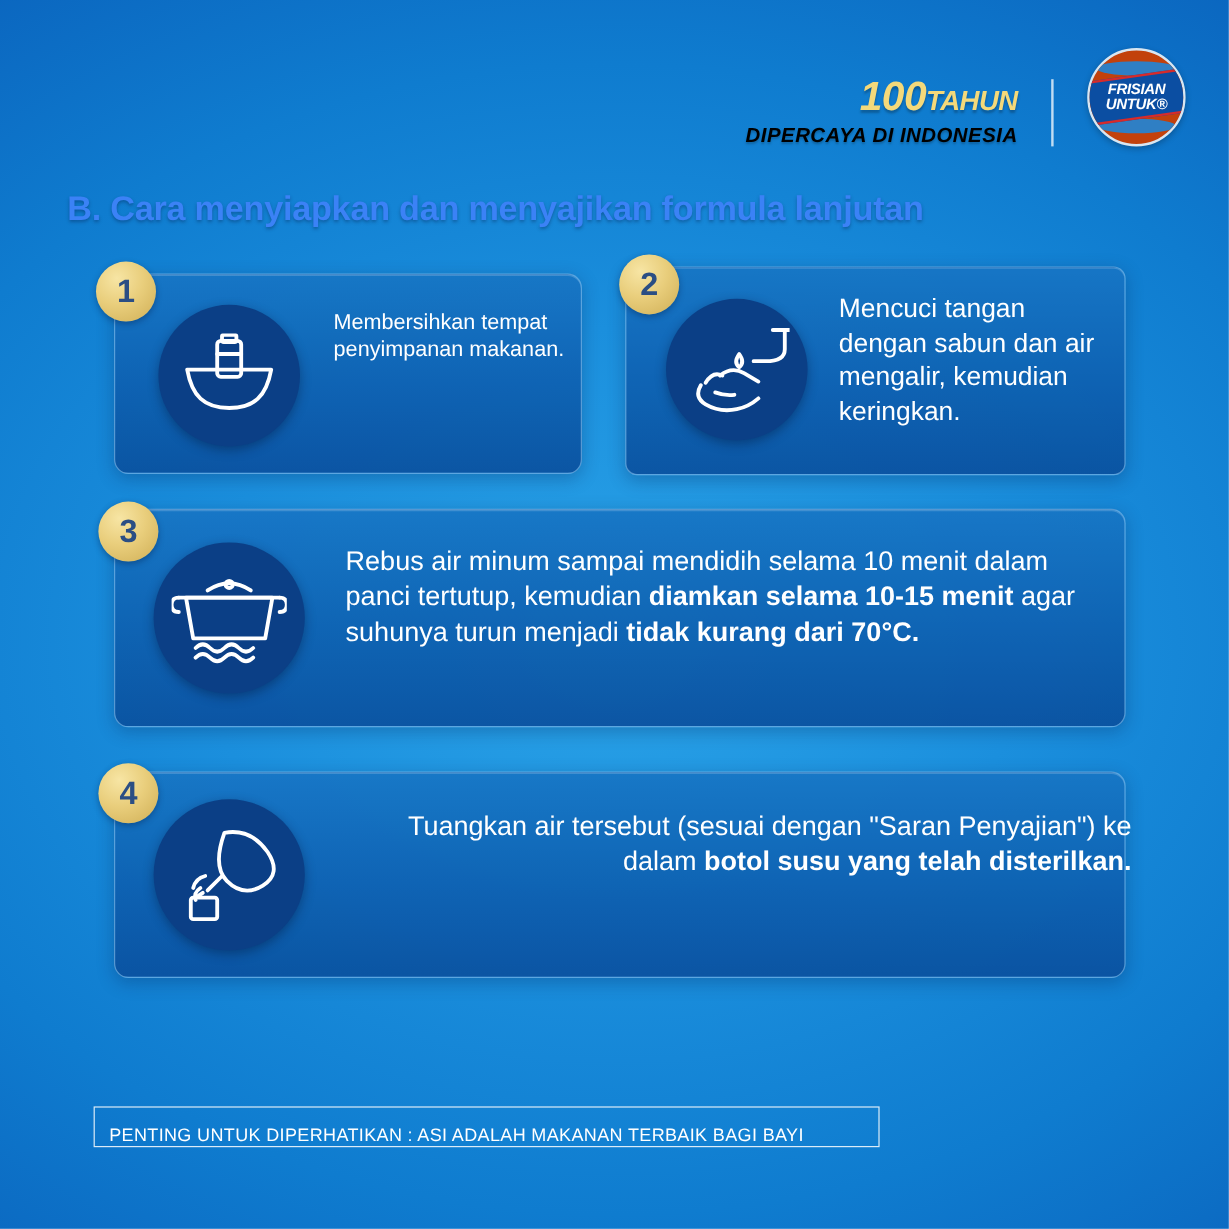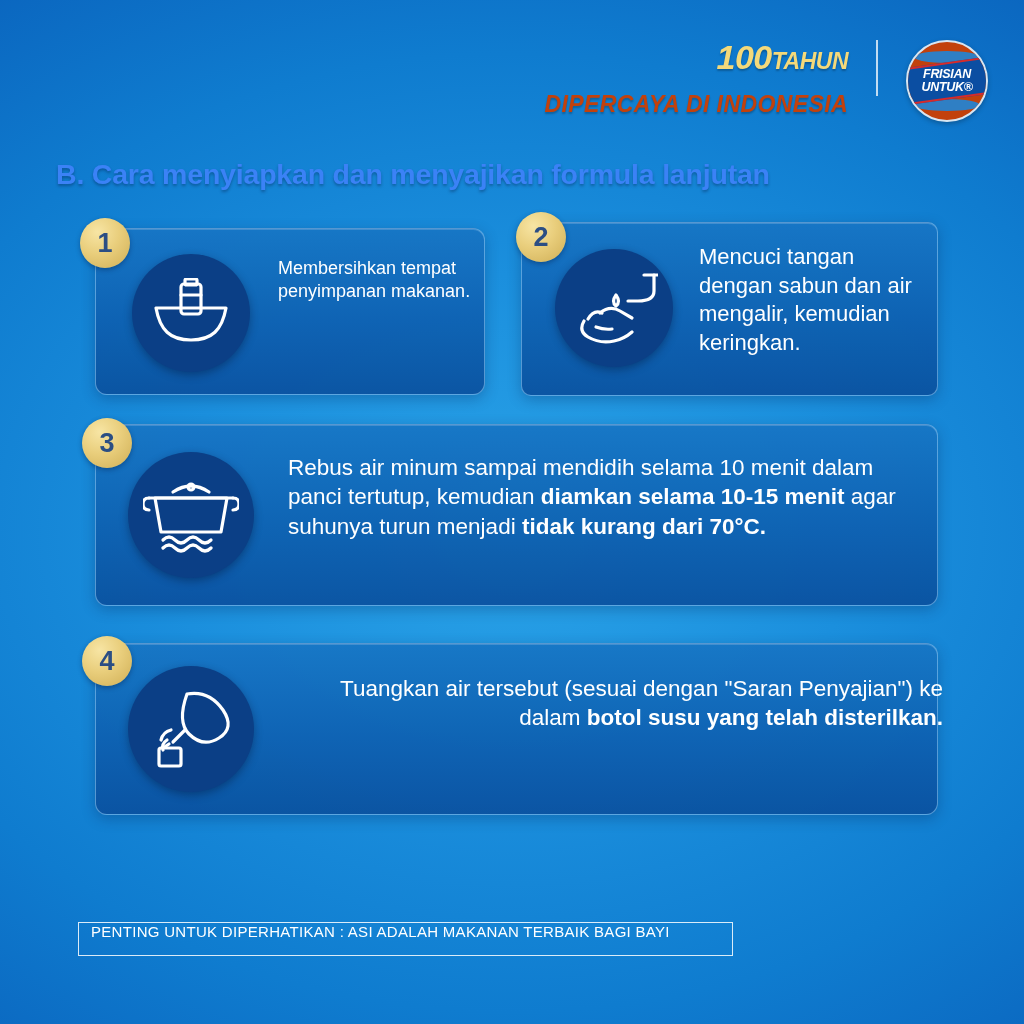--- a/index.html
+++ b/index.html
@@ -14,45 +14,45 @@
     overflow: hidden;
     position: relative;
   }
 
   
   .header {
     position: absolute;
     top: 40px;
     right: 36px;
     display: flex;
-    align-items: flex-start;
+    align-items: flex-end;
     gap: 28px;
   }
   .anniv {
     text-align: right;
     line-height: 1.05;
   }
   .anniv-line1 {
     font-size: 34px;
     font-weight: bold;
     font-style: italic;
     color: #f4d97a;
     letter-spacing: -0.5px;
     text-shadow: 0 2px 2px rgba(0,0,0,0.25);
   }
   .anniv-line1 .small {
     font-size: 23px;
   }
   .anniv-line2 {
-    font-size: 23px;
+    font-size: 17px;
     font-weight: bold;
     font-style: italic;
-    color: #c2410c;
+    color: #000000;
     letter-spacing: 0.4px;
-    margin-top: 16px;
+    margin-top: 4px;
     text-shadow: 0 2px 2px rgba(0,0,0,0.25);
   }
   .divider-v {
     width: 2px;
     height: 56px;
     background: rgba(255,255,255,0.75);
   }
   .logo {
     width: 78px;
     height: 78px;
@@ -174,21 +174,21 @@
 
   
   .footer {
     position: absolute;
     left: 78px;
     top: 922px;
     width: 655px;
     height: 34px;
     border: 1.5px solid rgba(255,255,255,0.85);
     display: flex;
-    align-items: flex-start;
+    align-items: flex-end;
     padding-left: 12px;
     box-sizing: border-box;
   }
   .footer-text {
     color: #ffffff;
     font-size: 15px;
     letter-spacing: 0.3px;
   }
   svg { display: block; }
 </style>

